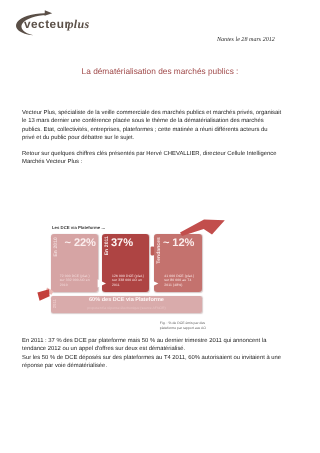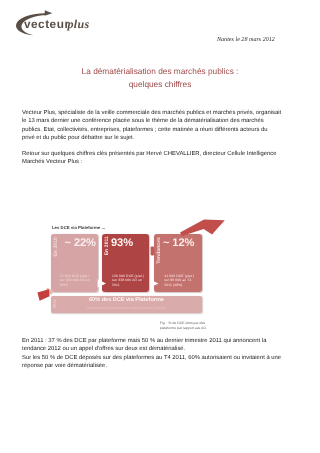--- a/index.html
+++ b/index.html
@@ -59,21 +59,20 @@
                C 14.6 25.2 10.1 20.1 13.6 15.3
                C 17.1 10.6 27.2 7.4 37.8 7.0 Z" fill="#5a4f47"></path>
       <path d="M 35.8 2.3 L 43.2 5.3 L 35.6 7.8 Z" fill="#5a4f47"></path>
       <text x="15.0" y="20.4" font-family="'Liberation Sans',sans-serif" font-size="11.8" font-weight="bold" fill="#5a4f47" letter-spacing="0.5">vecteur</text>
       <text x="58.4" y="20.4" font-family="'Liberation Serif',serif" font-size="12.0" font-weight="bold" font-style="italic" fill="#5a4f47" letter-spacing="0.35">plus</text>
     </svg>
   </div>
   <div class="date">Nantes le 28 mars 2012</div>
   <div class="title">
     <span>La dématérialisation des marchés publics :</span><br>
-    <span>quelques chiffres</span>
   </div>
   <div class="para p1">
     <div>Vecteur Plus, spécialiste de la veille commerciale des marchés publics et marchés privés, organisait</div>
     <div>le 13 mars dernier une conférence placée sous le thème de la dématérialisation des marchés</div>
     <div>publics. Etat, collectivités, entreprises, plateformes ; cette matinée a réuni différents acteurs du</div>
     <div>privé et du public pour débattre sur le sujet.</div>
   </div>
   <div class="para p2">
     <div>Retour sur quelques chiffres clés présentés par Hervé CHEVALLIER, directeur Cellule Intelligence</div>
     <div>Marchés Vecteur Plus :</div>
@@ -83,21 +82,21 @@
 
     <div class="bar bar1"></div>
     <div class="bar bar2"></div>
     <div class="bar bar3"></div>
 
     <div class="vlabel vlabel1">En 2010</div>
     <div class="vlabel vlabel2">En 2011</div>
     <div class="vlabel vlabel3">Tendances</div>
 
     <div class="pct pct1">~ 22%</div>
-    <div class="pct pct2">93%</div>
+    <div class="pct pct2">37%</div>
     <div class="pct pct3">~ 12%</div>
 
     <div class="detail detail1">
       <div>72 000 DCE (plat.)</div>
       <div>sur 332 000 AO en</div>
       <div>2010</div>
     </div>
     <div class="detail detail2">
       <div>126 000 DCE (plat.)</div>
       <div>sur 338 000 AO en</div>

